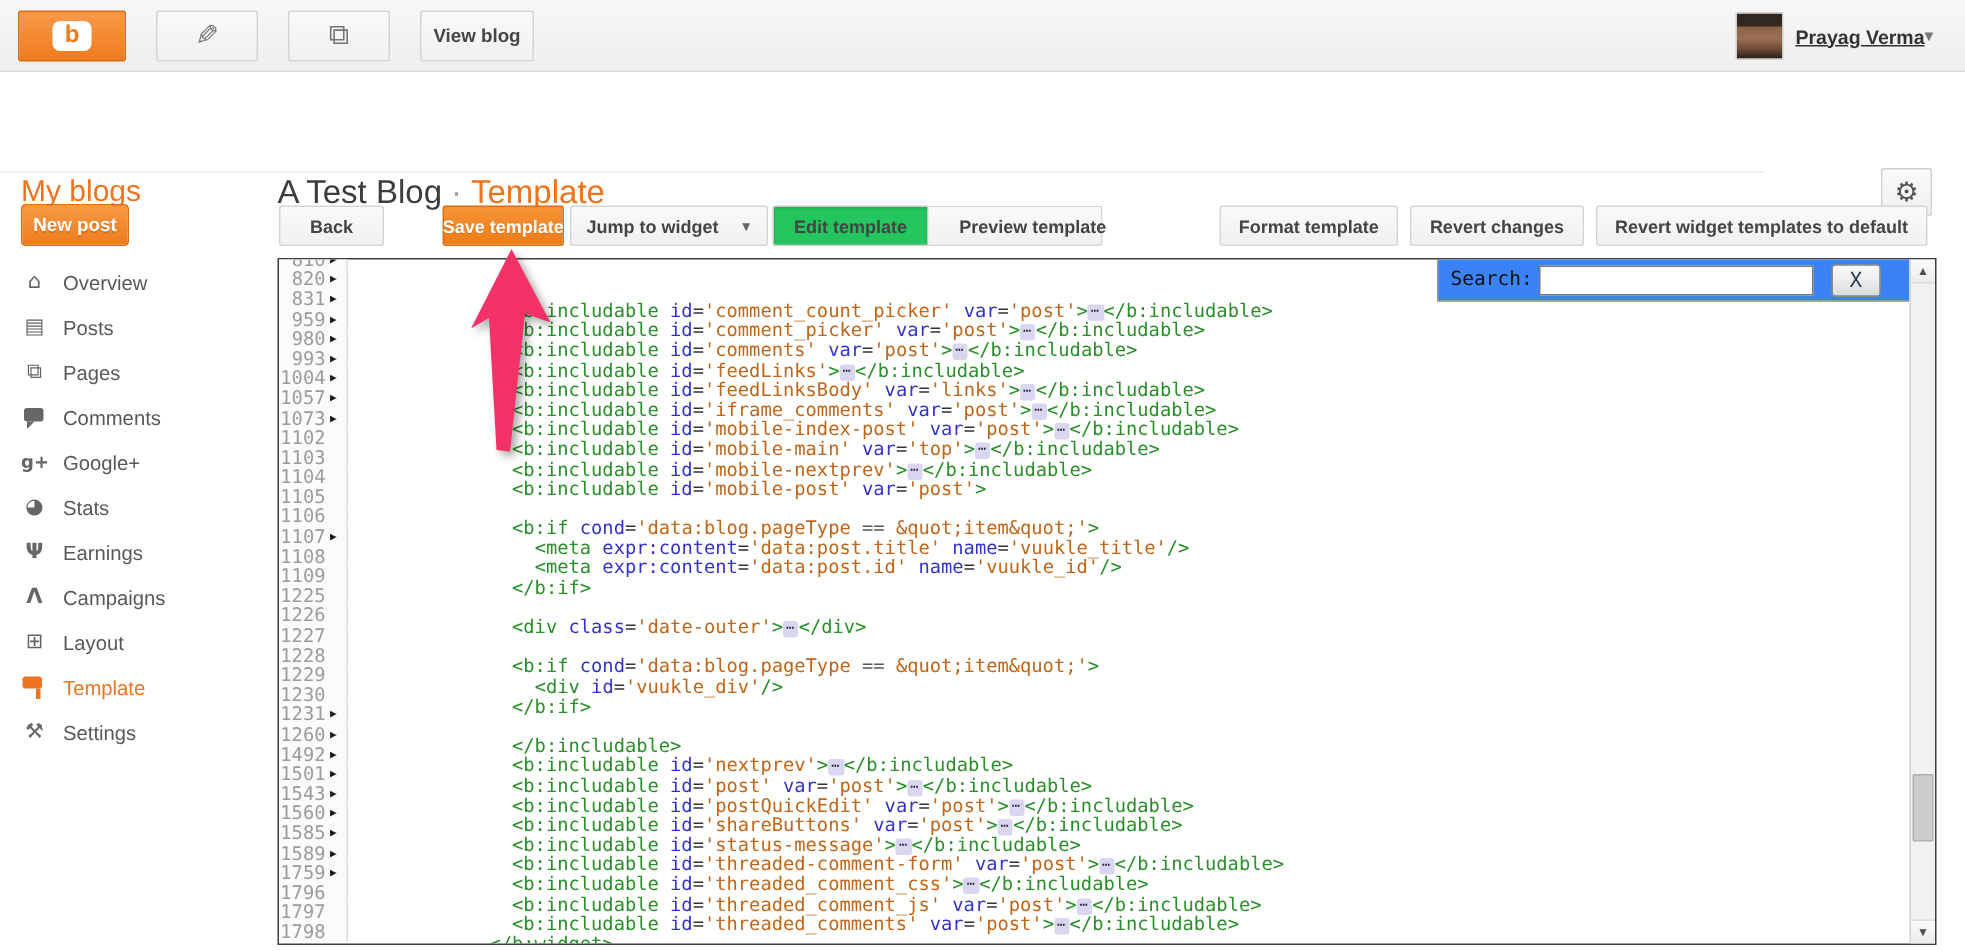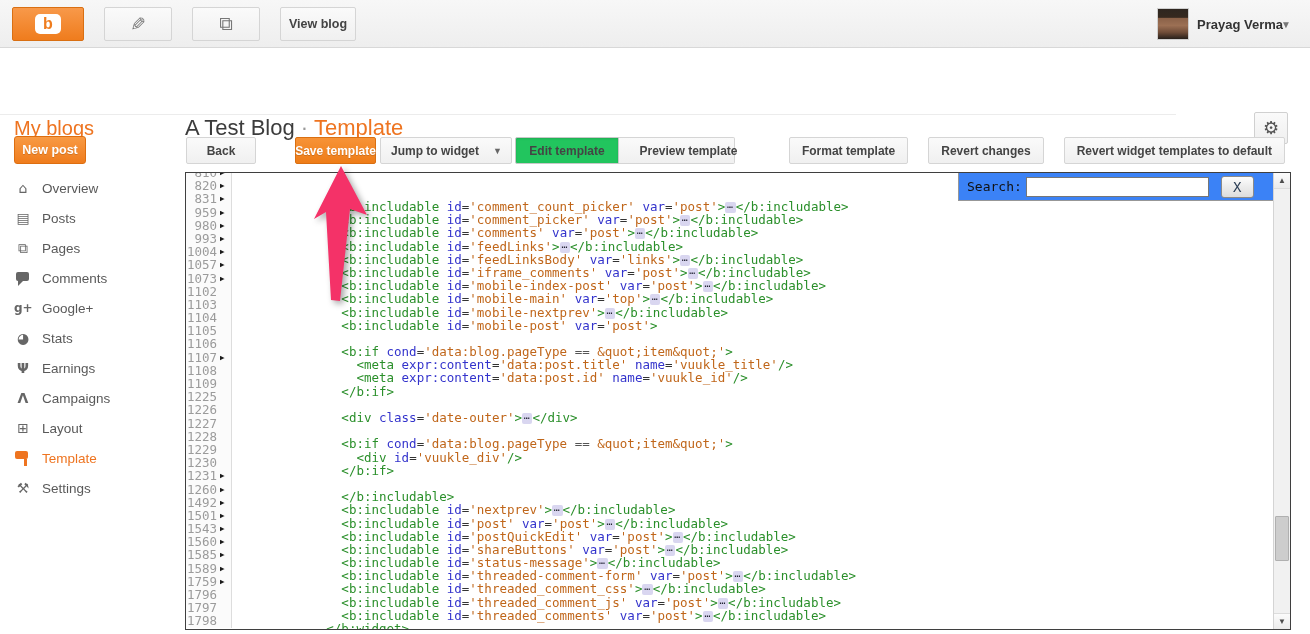--- a/index.html
+++ b/index.html
@@ -18,21 +18,21 @@
   .logo-chip { width:26px; height:20px; background:#fff; border-radius:5px;
     display:flex; align-items:center; justify-content:center;
     color:#ef7c1d; font-weight:bold; font-size:16px; line-height:16px; }
   .tb-pencil { left:104px; width:68px; font-size:19px; color:#777; }
   .tb-pencil .g { transform:scaleX(-1); display:inline-block; }
   .tb-pages { left:192px; width:68px; font-size:19px; color:#777; }
   .tb-view { left:280px; width:76px; font-weight:bold; font-size:12.5px; color:#444;text-align:center; }
   .avatar { position:absolute; left:1157px; top:8px; width:32px; height:32px; border:1px solid #cfcfcf;
     background:linear-gradient(180deg,#2e2620 0%,#35291f 28%,#8a6148 30%,#9c7054 55%,#6f4c38 78%,#27201b 100%); }
   .user-name { position:absolute; left:1197px; top:0; height:48px; display:flex; align-items:center;
-    font-weight:bold; font-size:13px; color:#333; }
+    font-weight:bold; font-size:13px; color:#333;text-decoration:underline; }
   .user-caret { position:absolute; left:1281px; top:0; height:48px; display:flex; align-items:center;
     color:#777; font-size:10px; }
 
   
   .header { position:absolute; left:0; top:48px; width:1176px; height:67px; background:#fff;
     border-bottom:1px solid #ececec;text-align:center; }
   .my-blogs { position:absolute; left:14px; top:69px; font-size:20px; color:#ee7420; }
   .crumb { position:absolute; left:185px; top:67px; font-size:22px; color:#3c3c3c; }
   .crumb .dot { color:#999; padding:0 6px; }
   .crumb .sect { color:#ee7420; }
@@ -68,21 +68,21 @@
     align-items:center; justify-content:center; padding:0 12px; cursor:pointer; white-space:nowrap; }
   .toolbar-left { position:absolute; left:186px; top:137px; display:flex; }
   .btn-back { width:70px; margin-right:39px; }
   .btn-save { width:81px; background:linear-gradient(#f79337,#ee7c17); border-color:#d96f12;
     color:#fff; text-shadow:0 1px 0 rgba(0,0,0,.15); margin-right:4px; }
   .btn-jump { width:132px; justify-content:space-between; padding:0 10px; margin-right:3px; }
   .btn-jump .caret { font-size:9px; color:#666; margin-left:14px; }
   .btn-edit { width:104px; background:#22c55e; border-color:#c8c8c8;
     box-shadow:inset 0 1px 2px rgba(0,0,0,.12); border-radius:2px 0 0 2px; }
   .btn-preview { width:116px; border-left:none; border-radius:0 2px 2px 0;padding-left:36px; }
-  .toolbar-right { position:absolute; right:25px; top:137px; display:flex; gap:20px; }
+  .toolbar-right { position:absolute; right:25px; top:137px; display:flex; gap:8px; }
 
   
   .editor { position:absolute; left:185px; top:172px; width:1106px; height:458px;
     border:1px solid #3f3f3f; background:#fff; overflow:hidden; }
   .code-scroll { position:absolute; left:0; top:-7px; right:17px; cursor:text; }
   .row { display:flex; height:13.2px; line-height:13.2px;
     font-family:"DejaVu Sans Mono", monospace; font-size:12.5px; }
   .gut { flex:0 0 46px; background:#fbfbfb; border-right:1px solid #ddd; display:flex; }
   .num { width:31px; text-align:right; color:#9b9b9b; }
   .foldmark { width:14px; padding-left:3px; color:#1a1a1a; font-size:7.5px; line-height:13.2px; }

